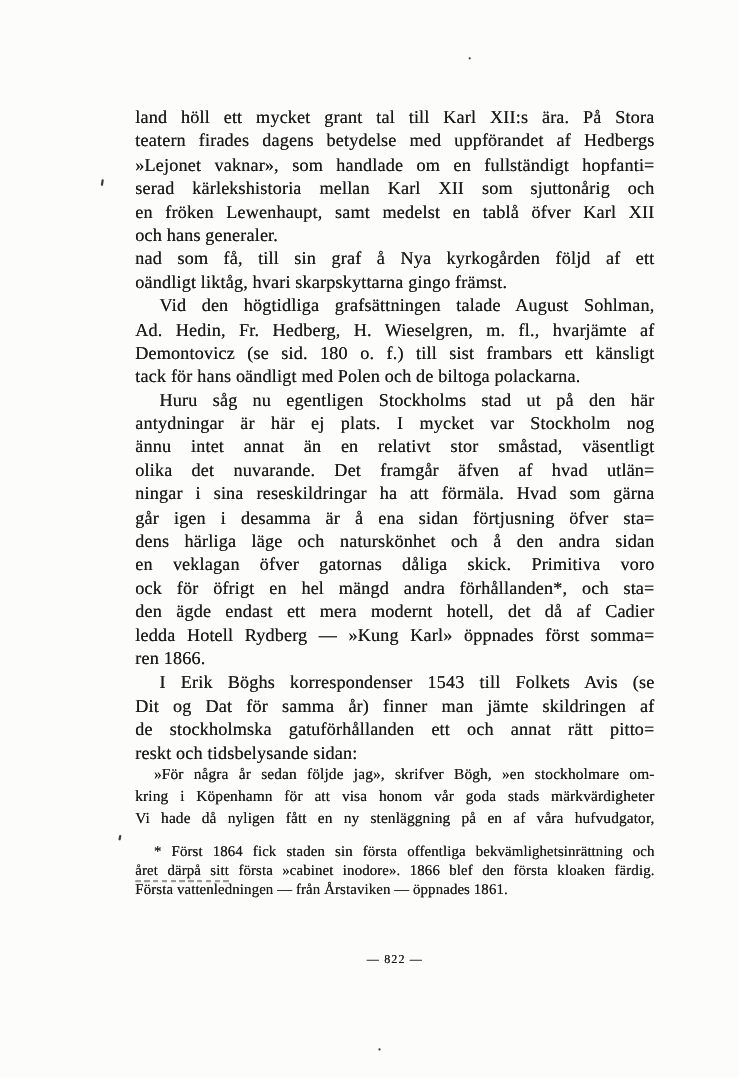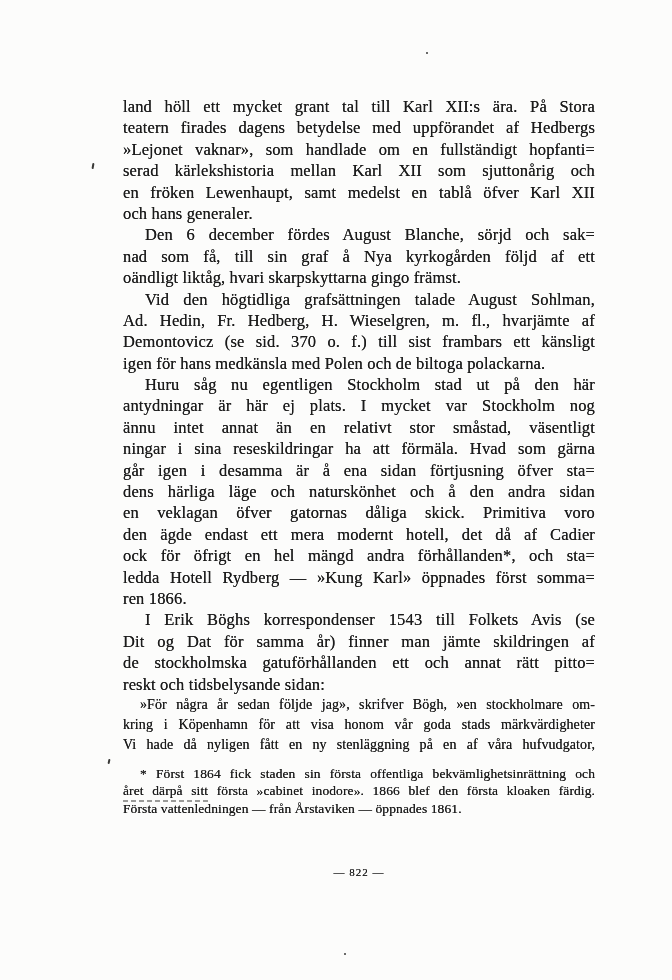--- a/index.html
+++ b/index.html
@@ -90,40 +90,40 @@
     <div id="footnote-separator"></div>
   <div class="block main">
         <div class="line">land höll ett mycket grant tal till Karl XII:s ära.  På Stora</div>
         <div class="line">teatern firades dagens betydelse med uppförandet af Hedbergs</div>
         <div class="line">»Lejonet vaknar», som handlade om en fullständigt hopfanti=</div>
         <div class="line">serad kärlekshistoria mellan Karl XII som sjuttonårig och</div>
         <div class="line">en fröken Lewenhaupt, samt medelst en tablå öfver Karl XII</div>
         <div class="line end">och hans generaler.</div>
       </div>
       <div class="block main">
-        <div class="line indent">Den 6 december fördes August Blanche, sörjd och sak=</div>
         <div class="line">nad som få, till sin graf å Nya kyrkogården följd af ett</div>
         <div class="line end">oändligt liktåg, hvari skarpskyttarna gingo främst.</div>
       </div>
       <div class="block main">
         <div class="line indent">Vid den högtidliga grafsättningen talade August Sohlman,</div>
         <div class="line">Ad. Hedin, Fr. Hedberg, H. Wieselgren, m. fl., hvarjämte af</div>
-        <div class="line">Demontovicz (se sid. 370 o. f.) till sist frambars ett känsligt</div>
-        <div class="line end">igen för hans medkänsla med Polen och de biltoga polackarna.</div>
+        <div class="line">Demontovicz (se sid. 180 o. f.) till sist frambars ett känsligt</div>
+        <div class="line end">tack för hans oändligt med Polen och de biltoga polackarna.</div>
       </div>
       <div class="block main">
-        <div class="line indent">Huru såg nu egentligen Stockholm stad ut på den här</div>
+        <div class="line indent">Huru såg nu egentligen Stockholms stad ut på den här</div>
         <div class="line">antydningar är här ej plats.  I mycket var Stockholm nog</div>
         <div class="line">ännu intet annat än en relativt stor småstad, väsentligt</div>
+        <div class="line">olika det nuvarande.  Det framgår äfven af hvad utlän=</div>
         <div class="line">ningar i sina reseskildringar ha att förmäla.  Hvad som gärna</div>
         <div class="line">går igen i desamma är å ena sidan förtjusning öfver sta=</div>
         <div class="line">dens härliga läge och naturskönhet och å den andra sidan</div>
         <div class="line">en veklagan öfver gatornas dåliga skick.  Primitiva voro</div>
+        <div class="line">ock för öfrigt en hel mängd andra förhållanden*, och sta=</div>
         <div class="line">den ägde endast ett mera modernt hotell, det då af Cadier</div>
-        <div class="line">ock för öfrigt en hel mängd andra förhållanden*, och sta=</div>
         <div class="line">ledda Hotell Rydberg — »Kung Karl» öppnades först somma=</div>
         <div class="line end">ren 1866.</div>
       </div>
       <div class="block main">
         <div class="line indent">I Erik Böghs korrespondenser 1543 till Folkets Avis (se</div>
         <div class="line">Dit og Dat för samma år) finner man jämte skildringen af</div>
         <div class="line">de stockholmska gatuförhållanden ett och annat rätt pitto=</div>
         <div class="line end">reskt och tidsbelysande sidan:</div>
       </div>
       <div class="block small">

